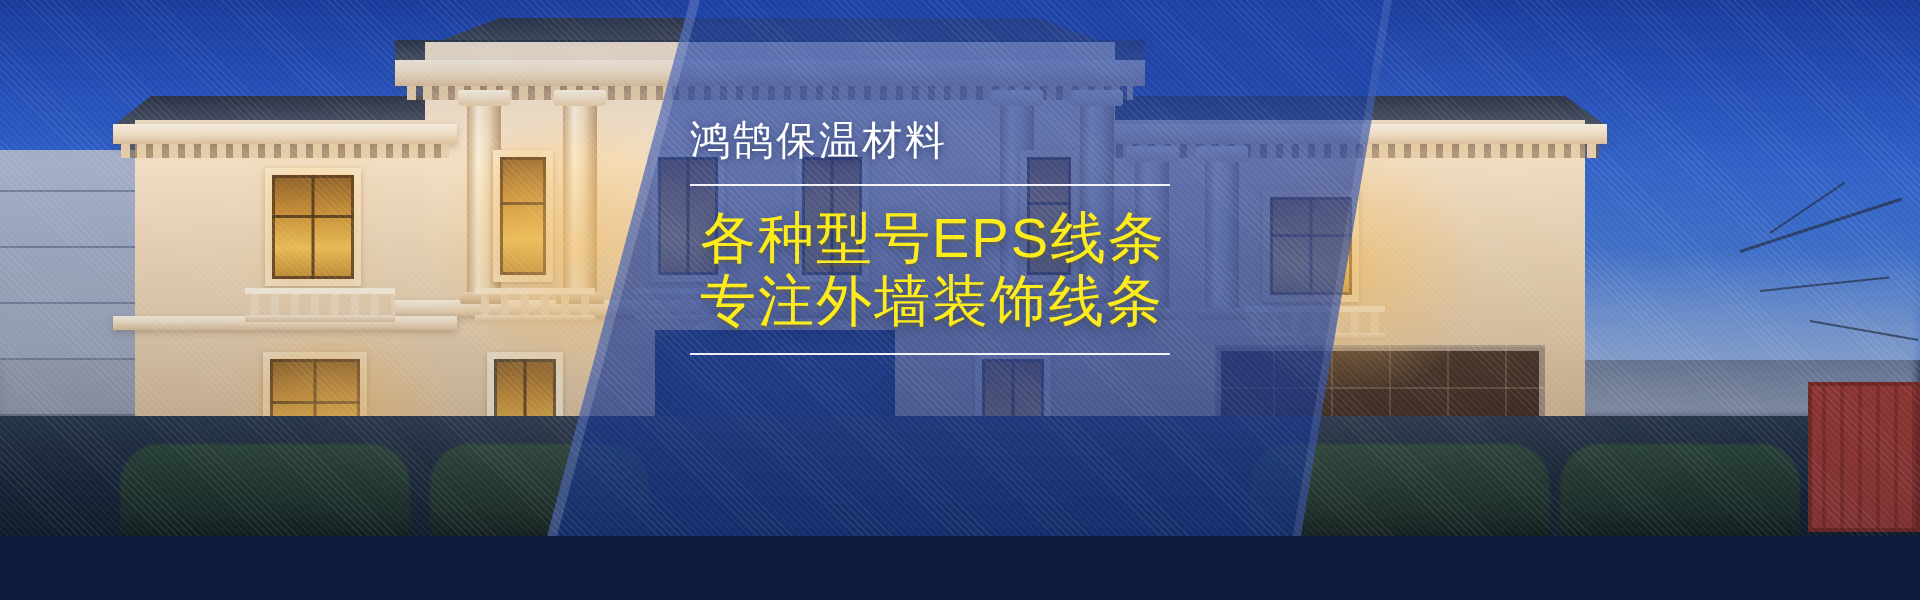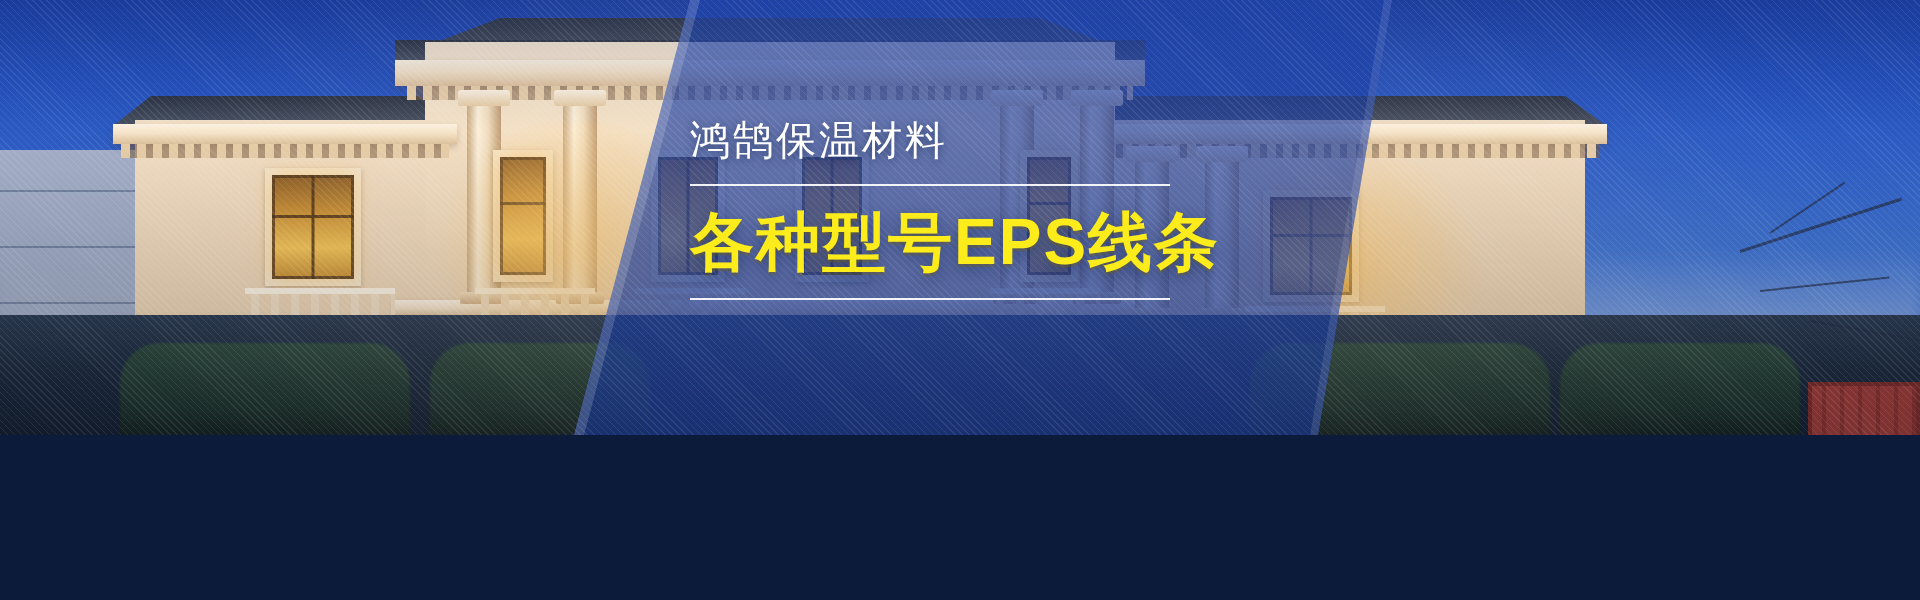--- a/index.html
+++ b/index.html
@@ -4,21 +4,21 @@
 <style>
   * { margin:0; padding:0; box-sizing:border-box; }
   html, body {
     width:1920px; height:600px; overflow:hidden;
     background:#0c1b3a;
     font-family:"Liberation Sans", "DejaVu Sans", sans-serif;
   }
 
   .banner {
     position:relative;
-    width:1920px; height:435px;
+    width:1920px; height:536px;
     overflow:hidden;
   }
 
   
   .photo { position:absolute; inset:0; overflow:hidden; }
 
   
   .sky {
     position:absolute; left:0; top:0; width:1920px; height:360px;
     background:
@@ -235,24 +235,25 @@
     text-shadow:0 2px 8px rgba(0,20,60,.55);
   }
 
   .rule {
     width:480px; height:2px; background:rgba(255,255,255,.92);
     margin:22px 0 20px 0;
   }
   .rule.bottom { margin:20px 0 22px 0; }
 
   .headline {
-    font-size:64px; line-height:1.13; font-weight:bold;
+    font-size:56px; line-height:1.13; font-weight:normal;
     color:#fdec1c; letter-spacing:2px;
     text-shadow:0 3px 0 rgba(120,95,0,.30), 0 5px 16px rgba(0,25,70,.45);
     white-space:nowrap;
+    padding-left:10px;
   }
 
   .tagline {
     font-size:30px; color:#ffffff; letter-spacing:2px;
     text-shadow:0 2px 8px rgba(0,20,60,.55);
     white-space:nowrap;
   }
 </style>
 </head>
 <body>
@@ -391,18 +392,19 @@
   <div class="panel-edge-r"></div>
 
   <div class="hatch"></div>
 
   <div class="content">
     <div class="brand">鸿鹄保温材料</div>
 
     <div class="rule"></div>
 
     <div class="headline">各种型号EPS线条</div>
+    <div class="headline">专注外墙装饰线条</div>
 
     <div class="rule bottom"></div>
 
   </div>
 
 </div>
 
 </body></html>

